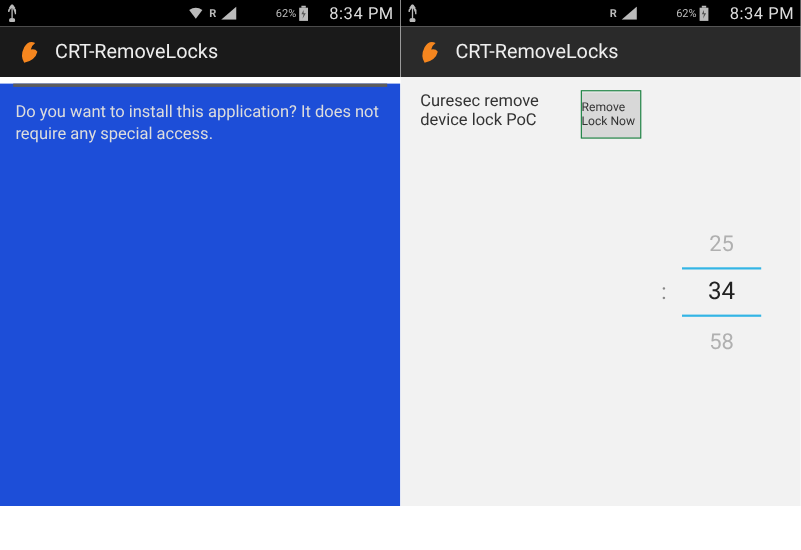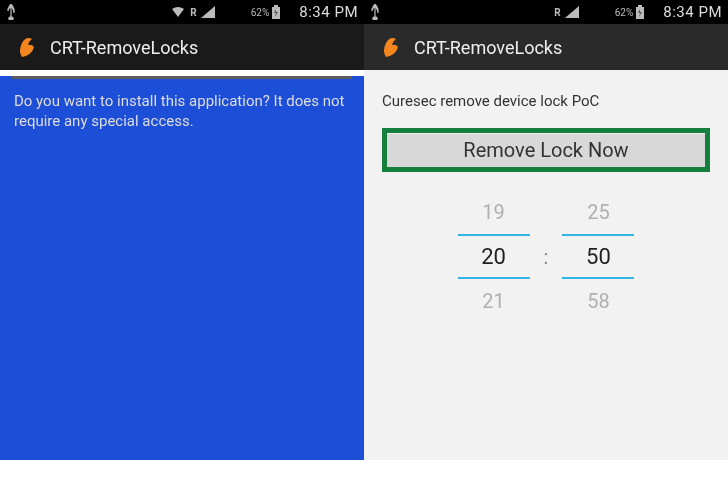--- a/index.html
+++ b/index.html
@@ -103,37 +103,36 @@
     }
     .bottom-buttons .divider {
       width: 1px;
       background: #2f2f2f;
     }
     
     .right-body {
       background: #f2f2f2;
       color: #222;
       height: calc(100% - 70px);
-      padding: 22px 18px;
-      display: flex;
-      flex-direction: column;
+      padding: 12px 18px;
+      display: flex;
       gap: 18px;
     }
     .poc-label {
       font-size: 15px;
       color: #333;
     }
     .gray-button {
       height: 44px;
       background: #d8d8d8;
-      border: 5px solid #15803d;
-      display: flex;
-      align-items: center;
-      justify-content: center;
-      font-size: 20px;
+      border: 1px solid #15803d;
+      display: flex;
+      align-items: center;
+      justify-content: center;
+      font-size: 11px;
       color: #333;
       box-shadow: inset 0 1px 0 #eee;
     }
     .time-picker {
       display: flex;
       align-items: center;
       justify-content: center;
       gap: 14px;
       margin-top: 10px;
       margin-bottom: 10px;
@@ -252,28 +251,23 @@
         </svg>
     </span>
     <span>CRT-RemoveLocks</span>
   </div>
 
   <div class="right-body">
     <div class="poc-label">Curesec remove device lock PoC</div>
     <div class="gray-button">Remove Lock Now</div>
 
     <div class="time-picker">
-      <div class="picker-col">
-        <div class="faded-num">19</div>
-        <div class="center-num">20</div>
-        <div class="faded-num">21</div>
-      </div>
       <div class="colon">:</div>
       <div class="picker-col">
         <div class="faded-num">25</div>
-        <div class="center-num">50</div>
+        <div class="center-num">34</div>
         <div class="faded-num">58</div>
       </div>
     </div>
 
     <div class="spacer"></div>
   </div>
 </div>
 
 </body></html>

